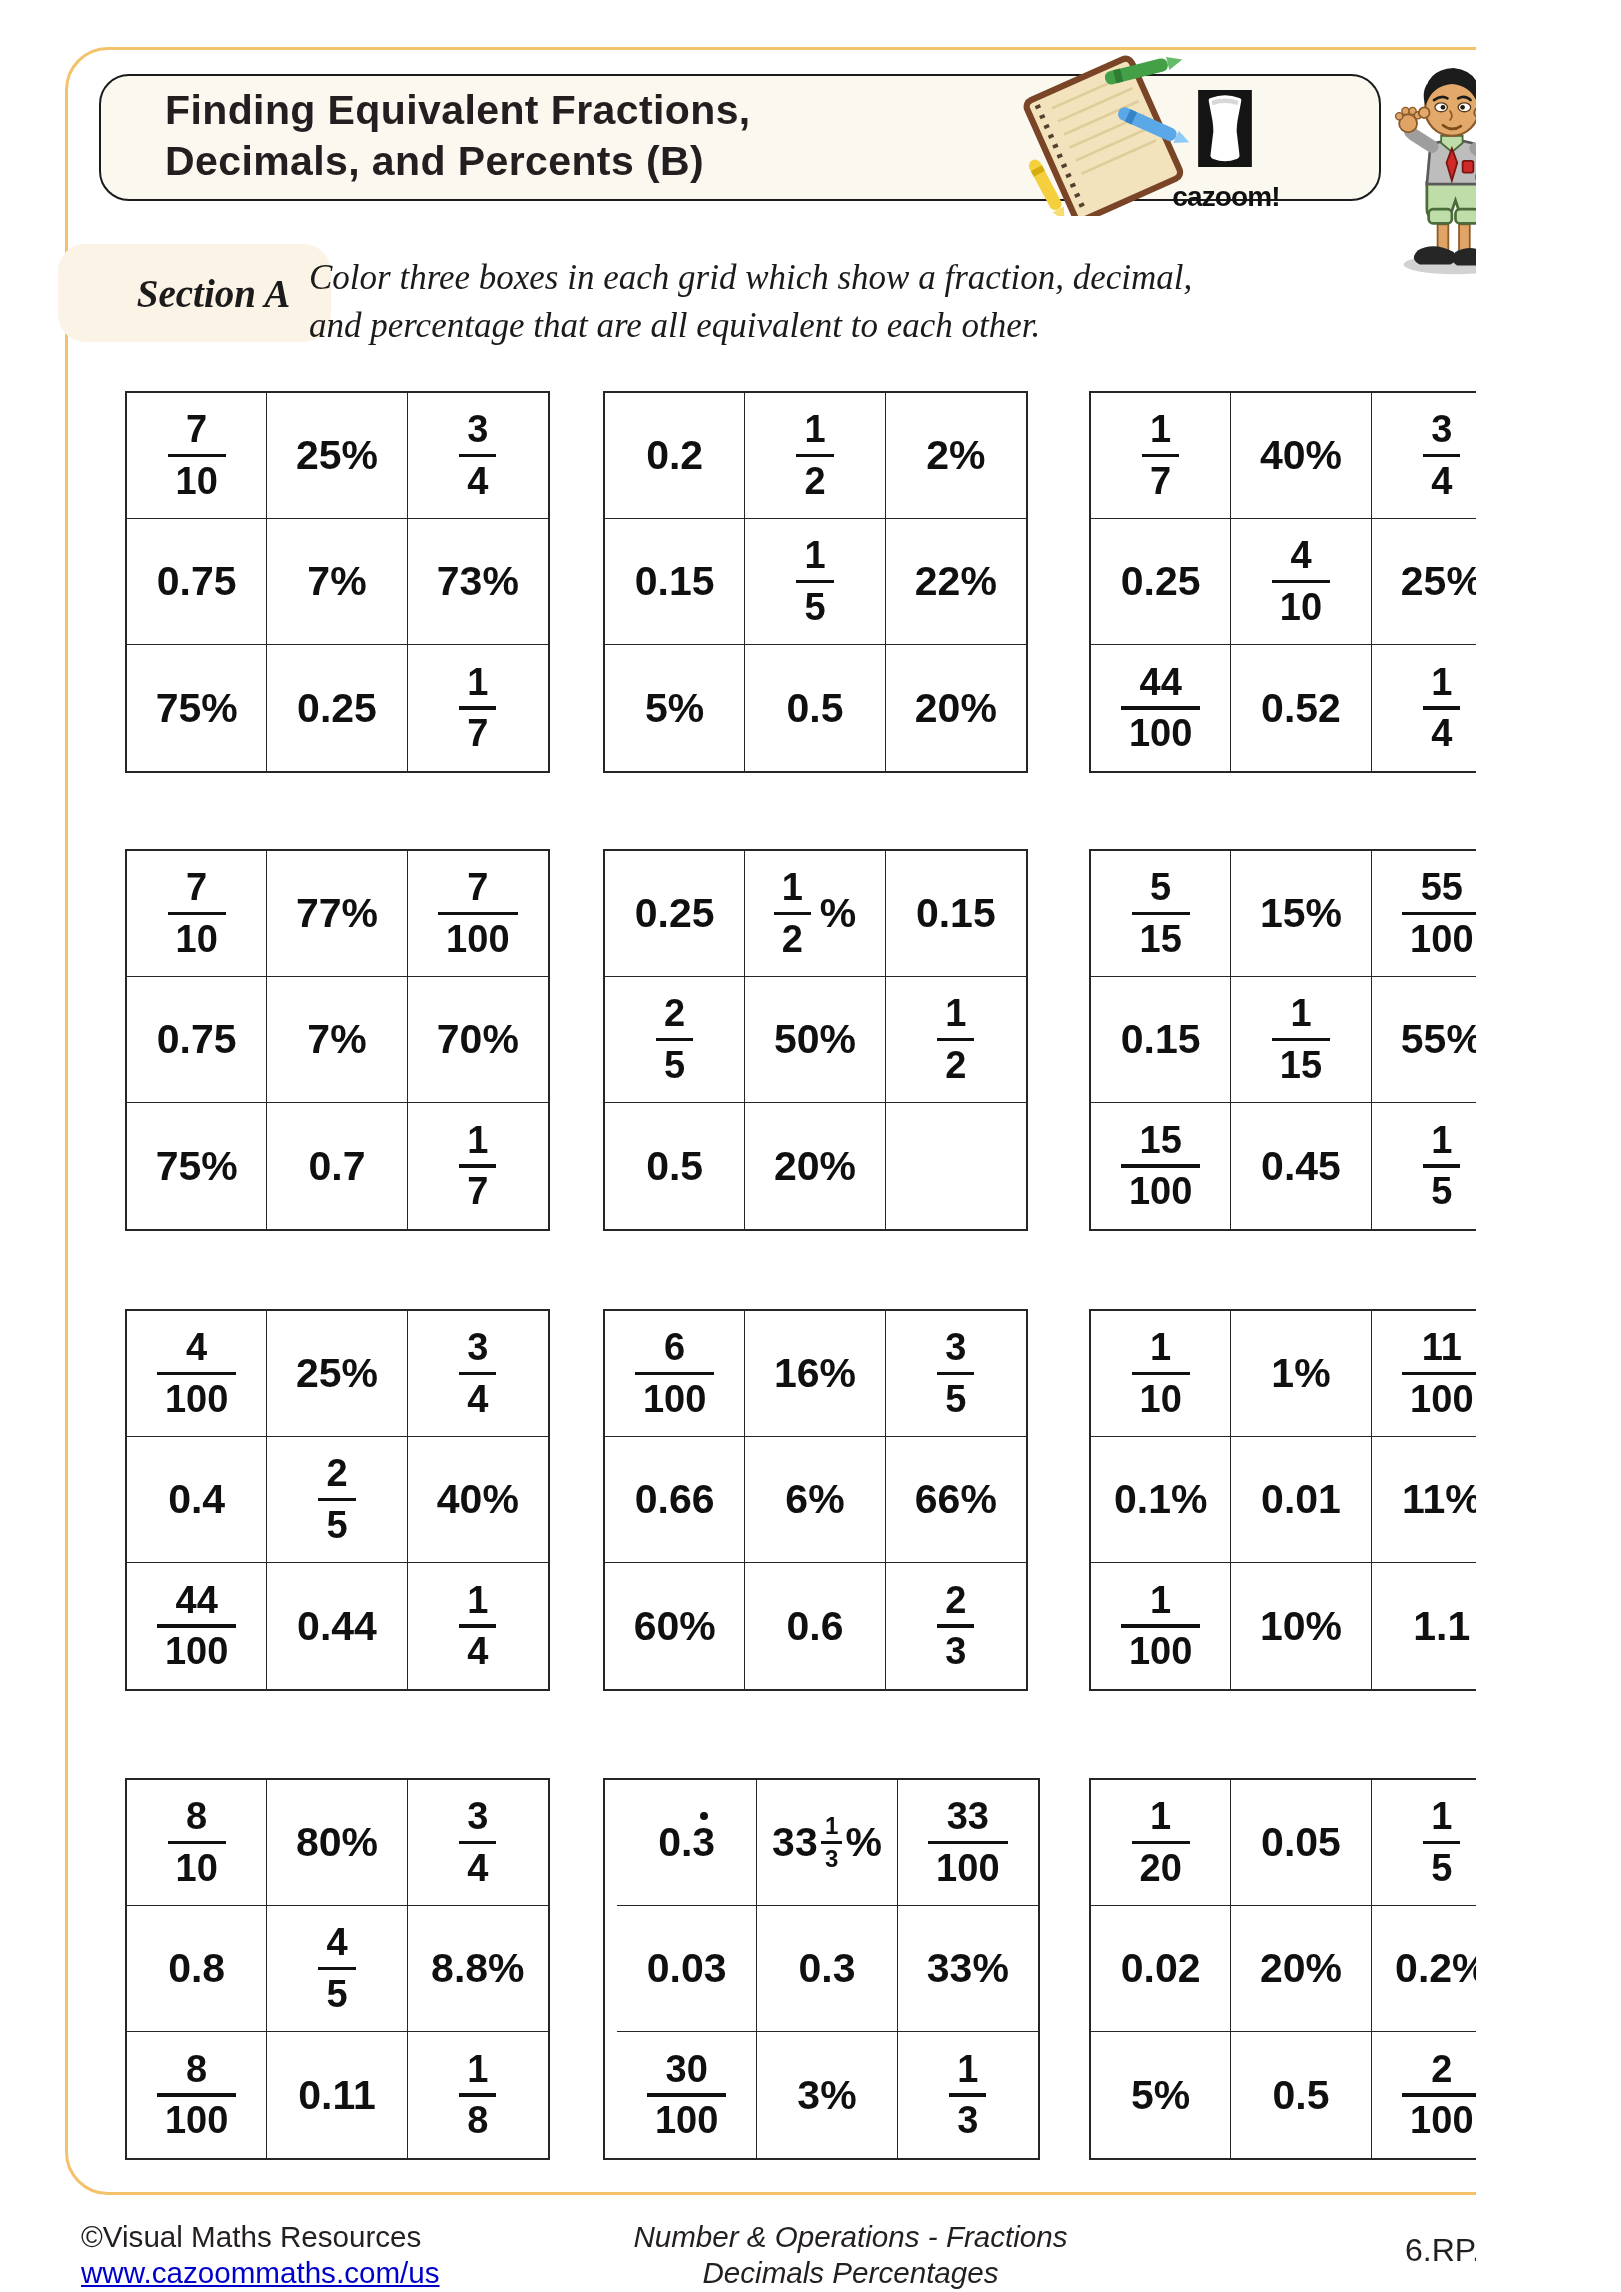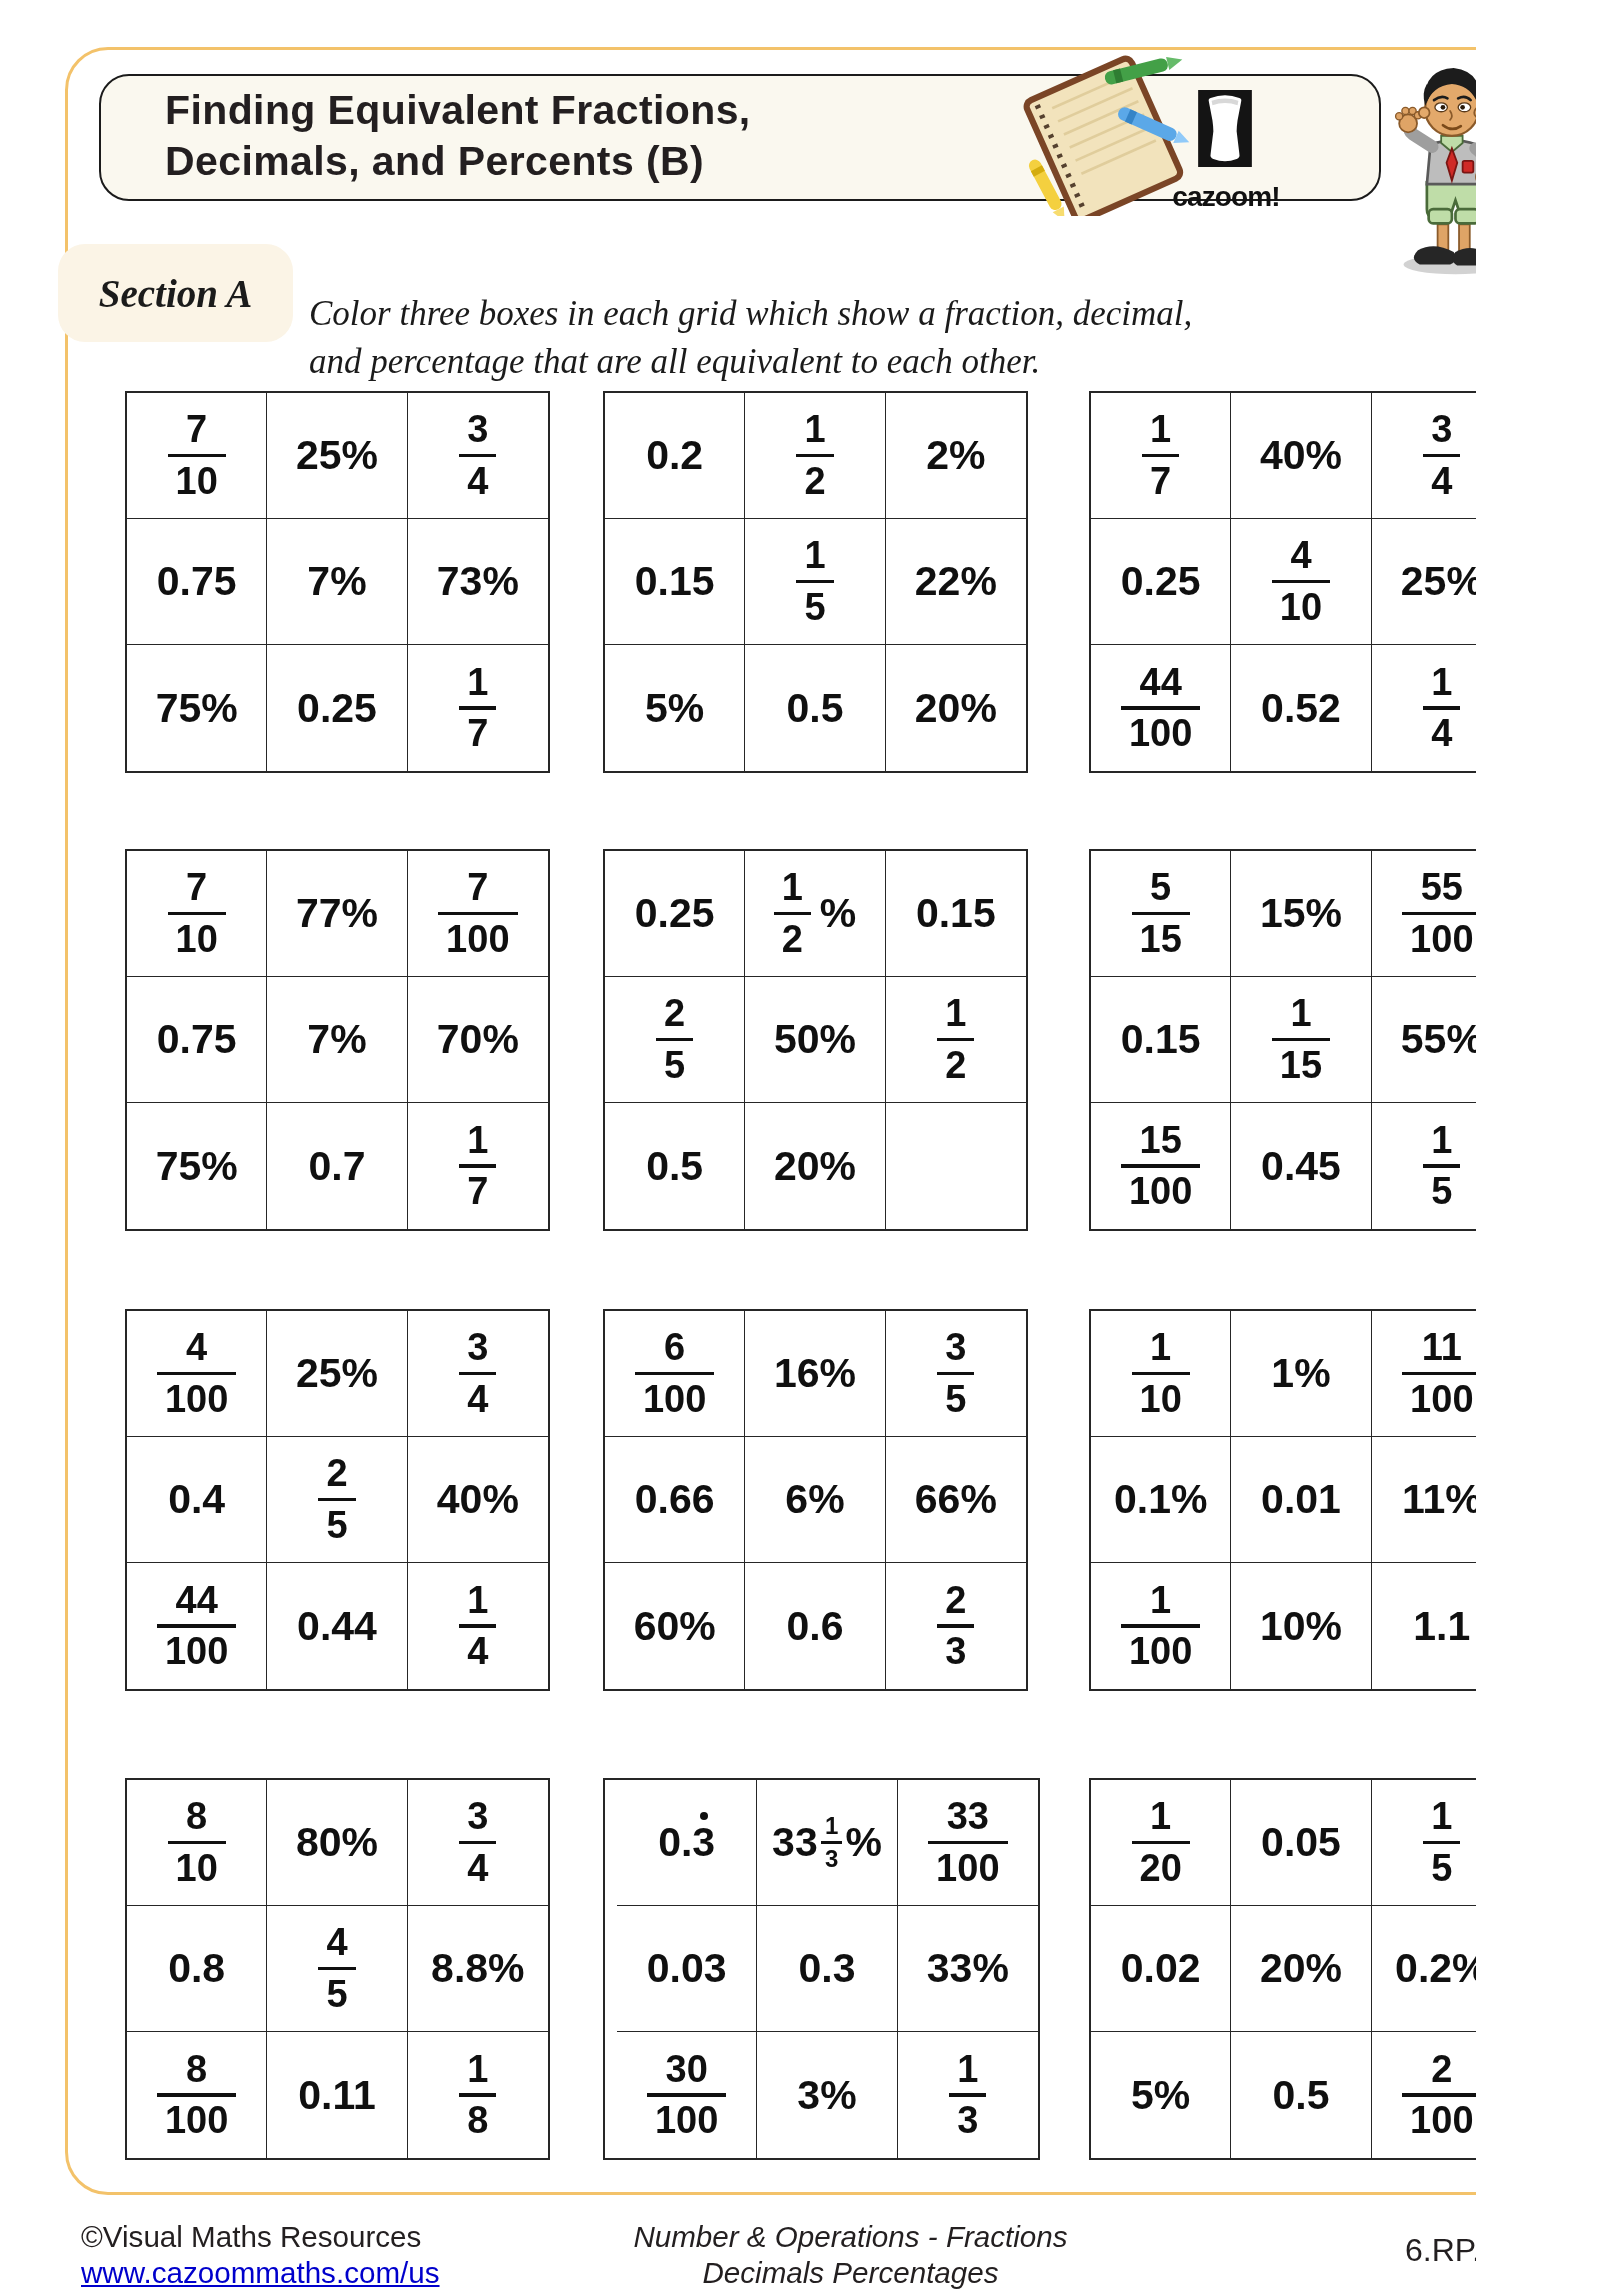--- a/index.html
+++ b/index.html
@@ -19,26 +19,26 @@
   
   .logo-box{position:absolute;left:1198px;top:90px;width:54px;height:77px;z-index:3;}
   .logo-word{position:absolute;left:1161px;top:165px;width:130px;text-align:center;
              font-family:Liberation Sans, sans-serif;font-weight:bold;font-size:28px;
              color:#111;z-index:3;letter-spacing:-0.9px;margin-top:16px;}
   
   .boy-wrap{position:absolute;left:1384px;top:59px;width:134px;height:219px;z-index:3;}
   
   .section-box{position:absolute;left:58px;top:244px;width:235px;height:98px;
                background:#FBF4E6;border-radius:27px;display:flex;align-items:center;
-               justify-content:center;}
+               justify-content:center;padding-left:38px;}
   .section-label{font-family:"Liberation Serif",serif;font-style:italic;font-weight:bold;
                  font-size:39px;color:#1b1b1b;}
   .instruction{position:absolute;left:309px;top:254px;width:1057px;
                font-family:"Liberation Serif",serif;font-style:italic;font-size:35px;
-               line-height:48px;color:#1b1b1b;margin-top:36px;}
+               line-height:48px;color:#1b1b1b;}
   .instruction span{display:block;}
   
   .grid{position:absolute;width:421px;height:378px;border:2.7px solid #262626;background:#fff;
         display:grid;grid-template-columns:repeat(3,1fr);grid-template-rows:repeat(3,1fr);}
   .cell{border-right:1.8px solid #262626;border-bottom:1.8px solid #262626;
         display:flex;align-items:center;justify-content:center;
         font-weight:bold;font-size:41px;color:#101010;}
   .cell:nth-child(3n){border-right:none;}
   .cell:nth-child(n+7){border-bottom:none;}
   .frac{display:inline-flex;flex-direction:column;align-items:center;

